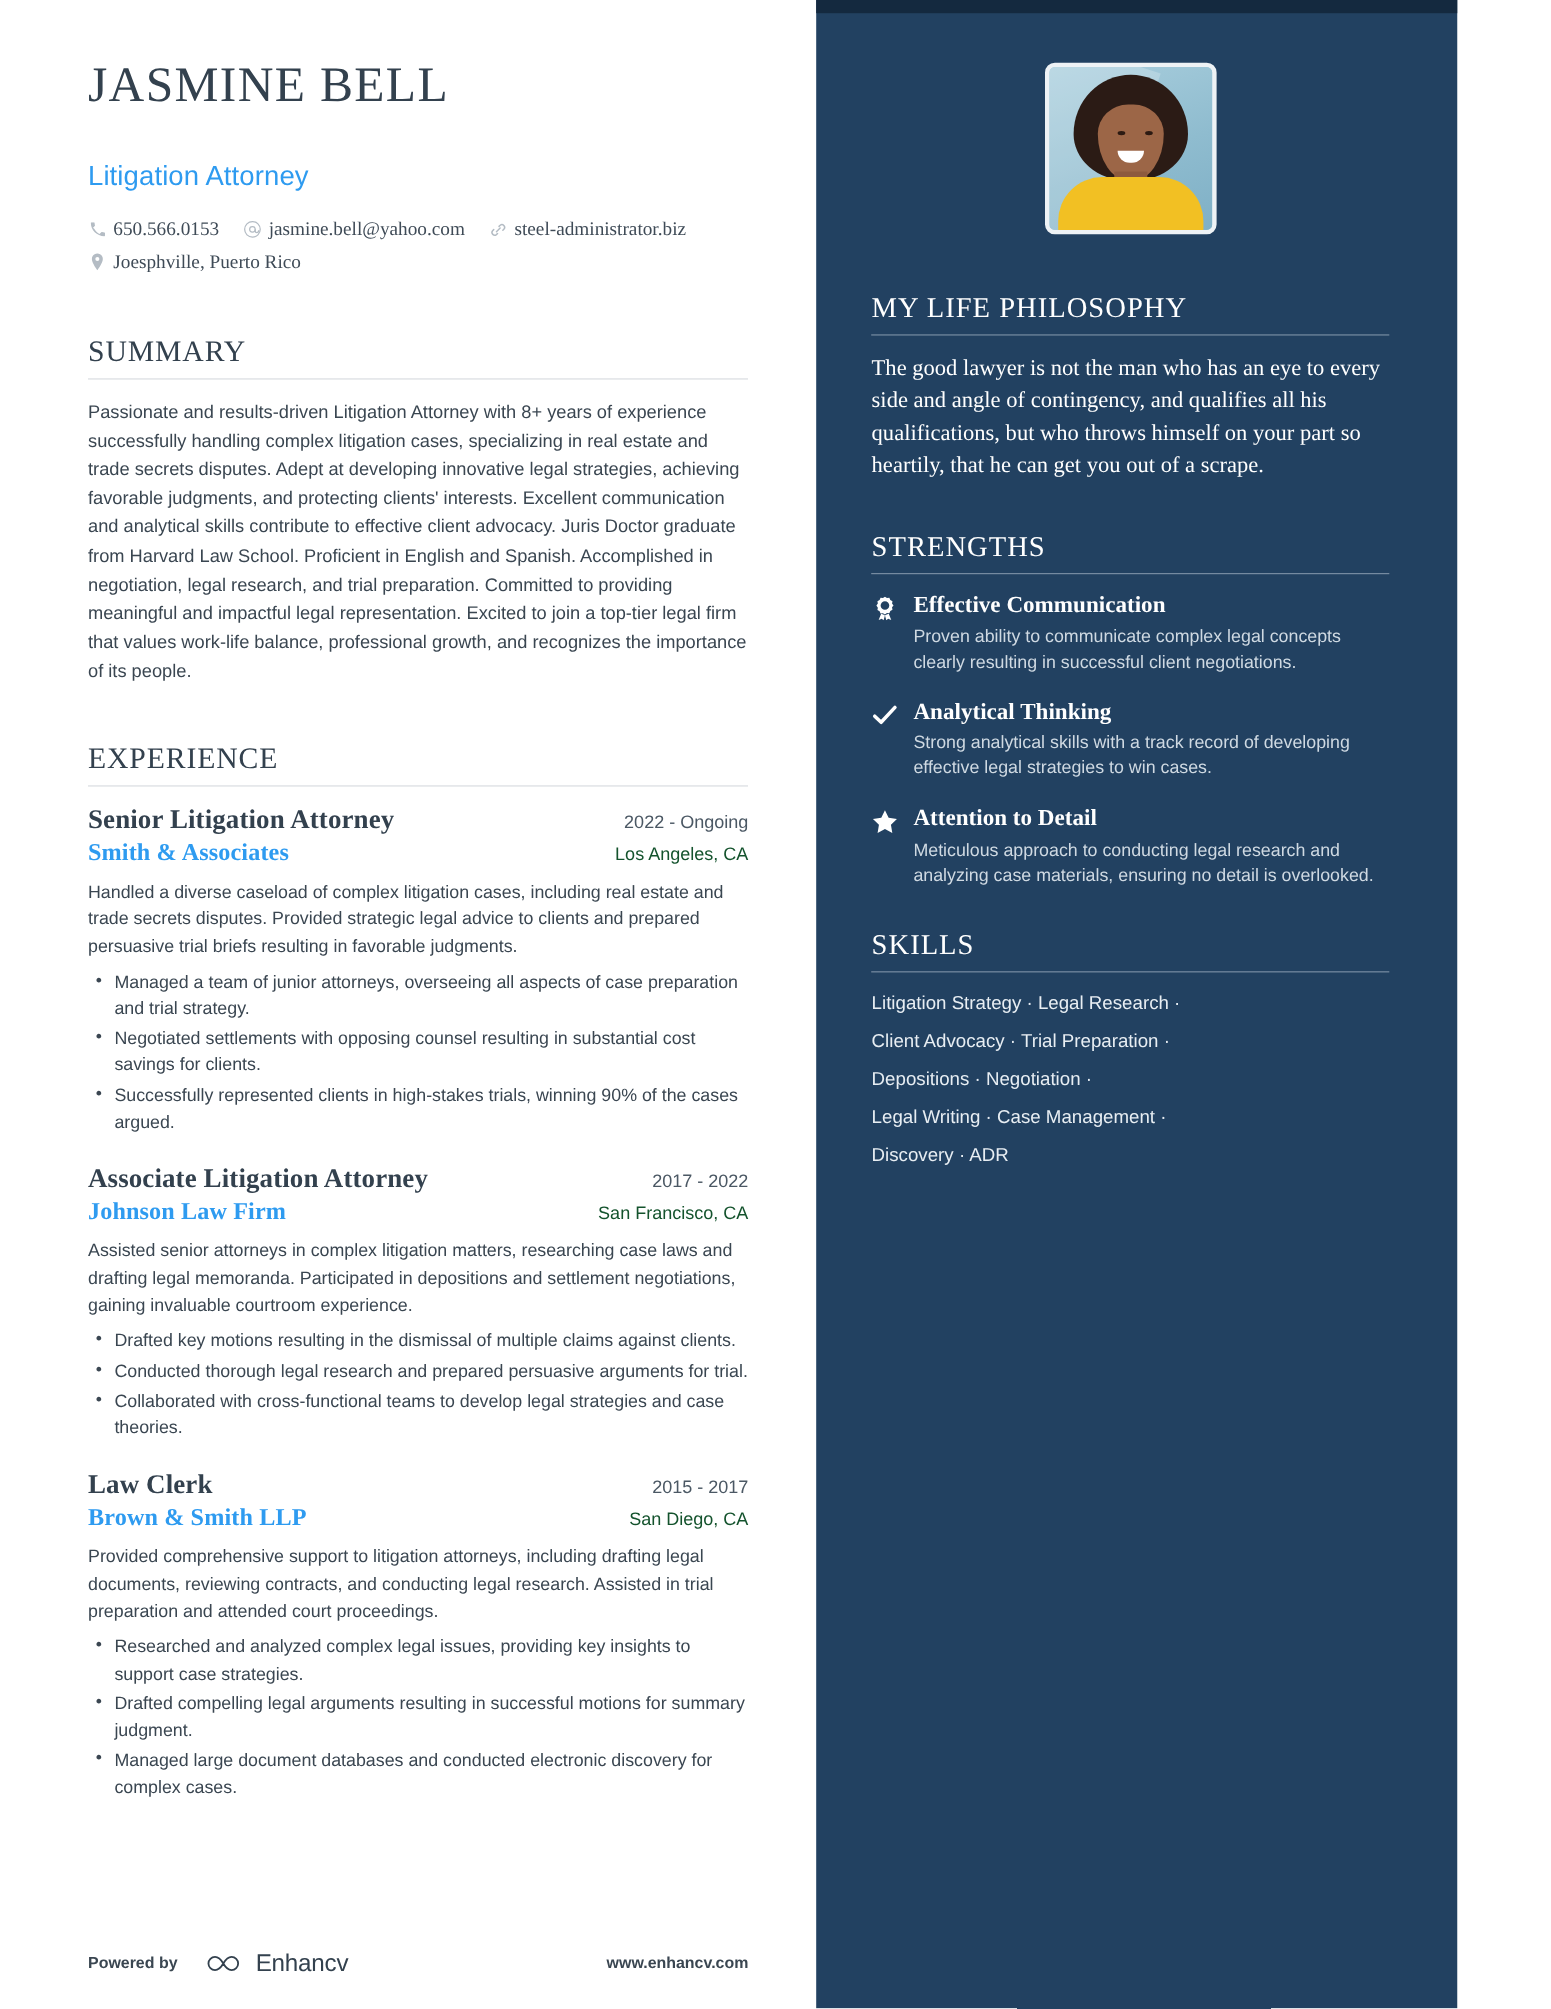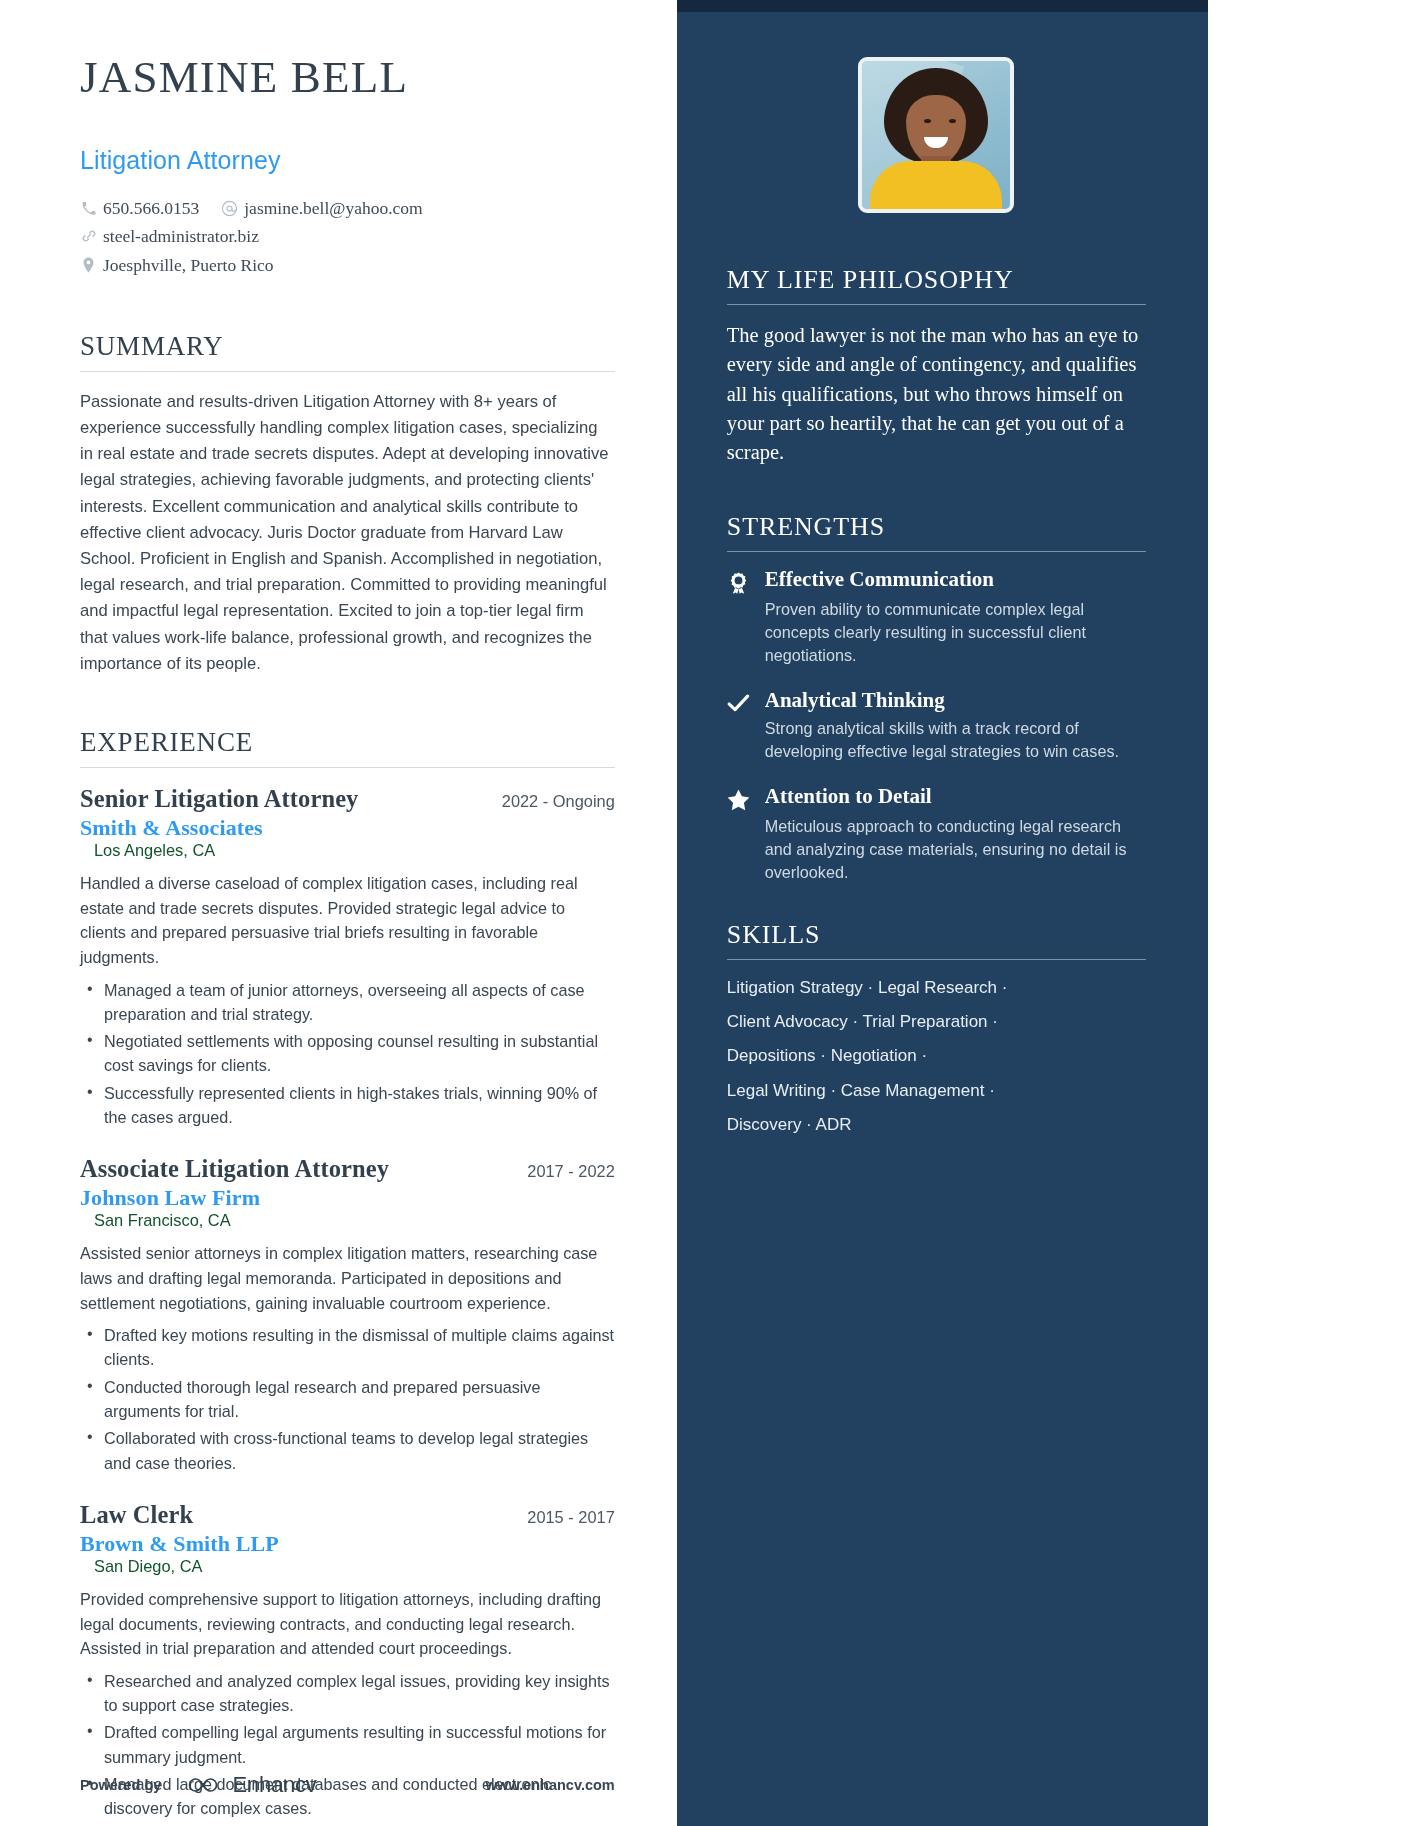--- a/index.html
+++ b/index.html
@@ -10,21 +10,21 @@
     background: #ffffff;
   }
 
   body {
     font-family: "Liberation Sans", sans-serif;
     color: #3a4651;
   }
 
   .page {
     position: relative;
-    width: 1208px;
+    width: 1325px;
     height: 1826px;
     display: flex;
     background: #ffffff;
     overflow: hidden;
   }
 
   
   .main {
     width: 790px;
     padding: 52px 62px 0 80px;
@@ -128,21 +128,20 @@
     color: #4b5864;
     white-space: nowrap;
     padding-left: 14px;
   }
 
   .xp-mid {
     display: flex;
     justify-content: space-between;
     align-items: baseline;
     margin-top: 2px;
-    flex-direction: column;
   }
 
   .xp-company {
     font-family: "Liberation Serif", serif;
     font-size: 22px;
     font-weight: 700;
     color: #2e9bf0;
     letter-spacing: 0.1px;
   }
 

